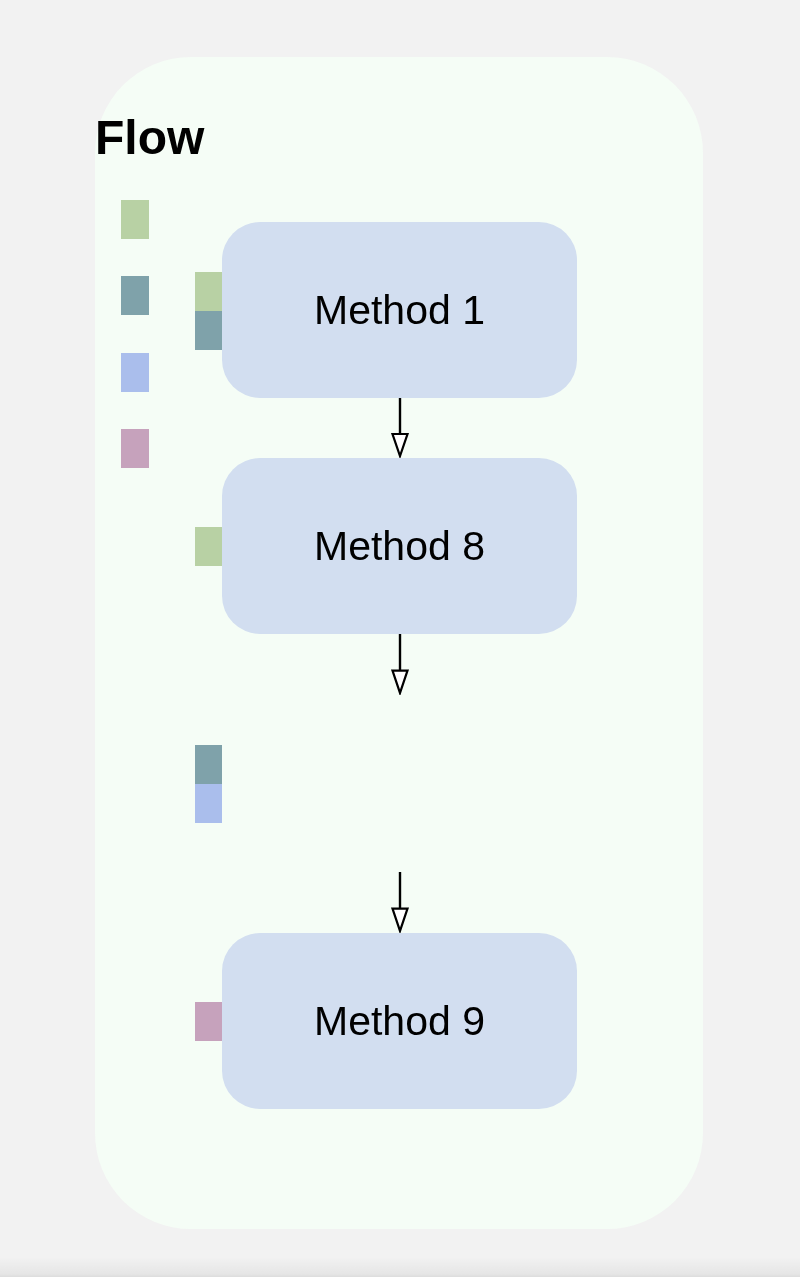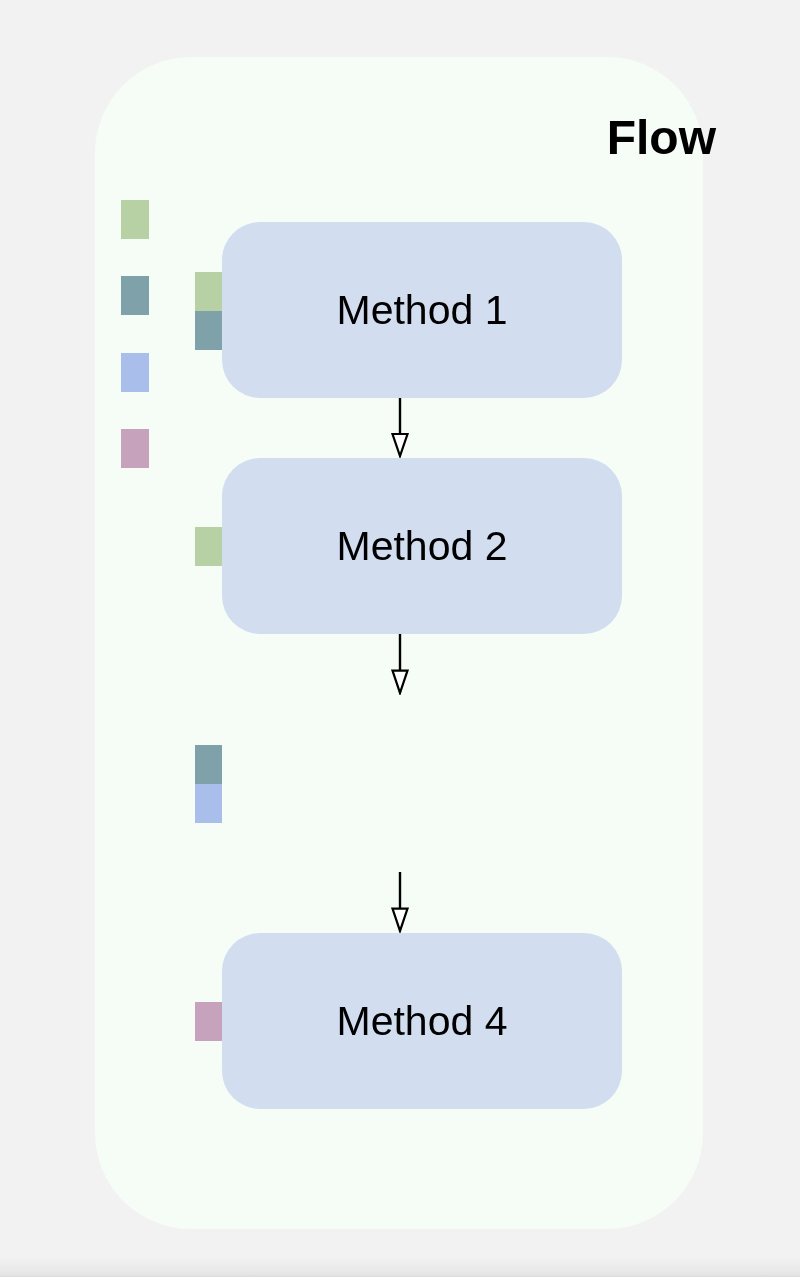--- a/index.html
+++ b/index.html
@@ -31,24 +31,24 @@
     position: absolute;
     left: 95px;
     top: 57px;
     width: 608px;
     height: 1172px;
     border-radius: 96px;
     background: #f5fdf6;
   }
   .diagram-title {
     position: absolute;
-    left: 108px;
+    left: 95px;
     top: 114px;
     width: 608px;
-    text-align: right;
+    text-align: left;
     font-size: 48px;
     font-weight: bold;
     color: #000000;
     line-height: 1.0;
     letter-spacing: 0px;
   }
   .swatch {
     position: absolute;
     width: 28px;
     height: 39px;
@@ -63,21 +63,21 @@
   .tag-n1-green { top: 272px; }
   .tag-n1-teal  { top: 311px; }
   .tag-n2-green { top: 527px; }
   .tag-n3-teal  { top: 745px; }
   .tag-n3-blue  { top: 784px; }
   .tag-n4-pink  { top: 1002px; }
 
   .flow-node {
     position: absolute;
     left: 222px;
-    width: 400px;
+    width: 355px;
     height: 176px;
     border-radius: 38px;
     background: #d2def0;
     display: flex;
     align-items: center;
     justify-content: center;
   }
   .node-1 { top: 222px; }
   .node-2 { top: 458px; }
   .node-3 { top: 695px; }
@@ -117,24 +117,24 @@
   <div class="swatch tag tag-n1-teal" style="background-color: rgb(127, 162, 170);"></div>
   <div class="swatch tag tag-n2-green" style="background-color: rgb(184, 209, 164);"></div>
   <div class="swatch tag tag-n3-teal" style="background-color: rgb(127, 162, 170);"></div>
   <div class="swatch tag tag-n3-blue" style="background-color: rgb(170, 190, 236);"></div>
   <div class="swatch tag tag-n4-pink" style="background-color: rgb(198, 162, 188);"></div>
 
   <div class="flow-node node-1" style="background-color: rgb(210, 222, 240);">
     <span class="node-label">Method 1</span>
   </div>
   <div class="flow-node node-2" style="background-color: rgb(210, 222, 240);">
-    <span class="node-label">Method 2</span>
+    <span class="node-label">Method 8</span>
   </div>
   <div class="flow-node node-4" style="background-color: rgb(210, 222, 240);">
-    <span class="node-label">Method 4</span>
+    <span class="node-label">Method 9</span>
   </div>
 
   <div class="connector arrow-1" style="color: rgb(0, 0, 0);">
     <svg viewBox="0 0 26 60" preserveAspectRatio="none">
       <line x1="13" y1="0" x2="13" y2="37" stroke="currentColor" stroke-width="2.4"></line>
       <polygon points="5.5,36 20.5,36 13,58" fill="#ffffff" stroke="currentColor" stroke-width="2.2"></polygon>
     </svg>
   </div>
   <div class="connector arrow-2" style="color: rgb(0, 0, 0);">
     <svg viewBox="0 0 26 60" preserveAspectRatio="none">

